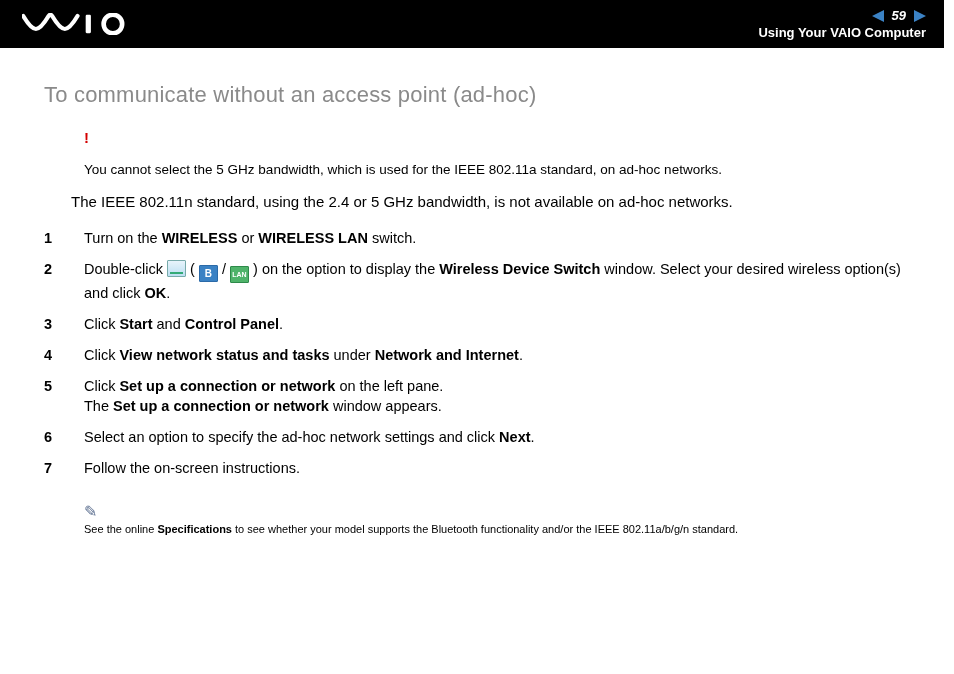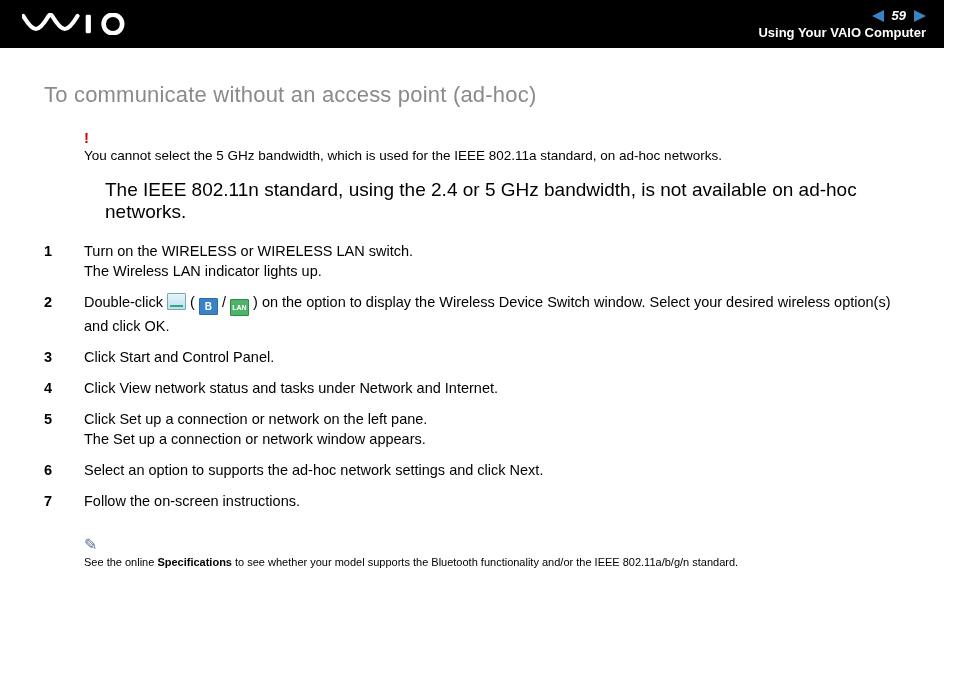--- a/index.html
+++ b/index.html
@@ -8,27 +8,27 @@
   .logo svg{display:block}
   .hdr-right{text-align:right;font-size:12px}
   .pager{display:flex;align-items:center;justify-content:flex-end;gap:8px;font-weight:bold;font-style:italic;font-size:13px}
   .tri-left{width:0;height:0;border-top:6px solid transparent;border-bottom:6px solid transparent;border-right:12px solid #3b82c4;cursor:pointer}
   .tri-right{width:0;height:0;border-top:6px solid transparent;border-bottom:6px solid transparent;border-left:12px solid #3b82c4;cursor:pointer}
   .hdr-sub{font-weight:bold;font-size:13px;margin-top:2px}
   .content{padding:34px 30px 0 44px}
   h1{font-weight:400;font-size:22px;color:#8a8a8a;margin:0 0 22px 0;letter-spacing:.2px}
   .note-block{margin-left:40px;margin-bottom:14px}
   .excl{color:#d40000;font-weight:bold;font-size:15px;line-height:1}
-  .note-text{font-size:13.5px;line-height:1.35;margin-top:2px}
-  .info-text{font-size:19px;margin-left:61px;margin-bottom:18px}
+  .note-text{font-size:13.5px;line-height:1.35;margin-top:16px}
+  .info-text{font-size:15px;margin-left:27px;margin-bottom:18px}
   ol.steps{list-style:none;padding:0;margin:0}
   ol.steps>li{display:flex;align-items:flex-start;margin-bottom:11px;font-size:14.5px;line-height:1.38}
   .step-num{font-weight:bold;width:40px;flex:0 0 40px}
   .step-body{flex:1}
-  .step-body b{font-weight:normal}
+  .step-body b{font-weight:bold}
   .ico{display:inline-block;width:17px;height:15px;vertical-align:-3px;border:1px solid #8aa;background:#cfe8f5;position:relative;border-radius:1px}
   .ico.net{background:linear-gradient(#e8f4fb,#bcdff2);border-color:#7aa}
   .ico.net::after{content:"";position:absolute;left:2px;right:2px;bottom:2px;height:2px;background:#3a7}
   .ico.b{background:#3b82c4;border-color:#2b6aa8;color:#fff;font-weight:bold;font-size:10px;text-align:center;line-height:15px}
   .ico.lan{background:#4fb36a;border-color:#2e8a4a;color:#fff;font-size:7px;text-align:center;line-height:15px;font-weight:bold}
   .tip-block{margin-left:40px;margin-top:24px}
   .pencil{color:#5b6e8f;font-size:16px}
   .tip-text{font-size:11px;margin-top:2px}
 </style>
 </head>
@@ -61,21 +61,20 @@
       <div class="note-text">You cannot select the 5 GHz bandwidth, which is used for the IEEE 802.11a standard, on ad-hoc networks.</div>
     </div>
 
     <div class="info-text">The IEEE 802.11n standard, using the 2.4 or 5 GHz bandwidth, is not available on ad-hoc networks.</div>
 
     <ol class="steps">
       <li>
         <span class="step-num">1</span>
         <span class="step-body">
           <span>Turn on the </span><b>WIRELESS</b><span> or </span><b>WIRELESS LAN</b><span> switch.</span><br>
-          <span>The Wireless LAN indicator lights up.</span>
         </span>
       </li>
       <li>
         <span class="step-num">2</span>
         <span class="step-body">
           <span>Double-click </span>
           <span class="ico net"></span>
           (&nbsp;<span class="ico b">B</span>&nbsp;/&nbsp;<span class="ico lan">LAN</span>&nbsp;)
           <span> on the option to display the </span><b>Wireless Device Switch</b><span> window. Select your desired wireless option(s) and click </span><b>OK</b><span>.</span>
         </span>
@@ -95,21 +94,21 @@
       <li>
         <span class="step-num">5</span>
         <span class="step-body">
           <span>Click </span><b>Set up a connection or network</b><span> on the left pane.</span><br>
           <span>The </span><b>Set up a connection or network</b><span> window appears.</span>
         </span>
       </li>
       <li>
         <span class="step-num">6</span>
         <span class="step-body">
-          <span>Select an option to supports the ad-hoc network settings and click </span><b>Next</b><span>.</span>
+          <span>Select an option to specify the ad-hoc network settings and click </span><b>Next</b><span>.</span>
         </span>
       </li>
       <li>
         <span class="step-num">7</span>
         <span class="step-body">Follow the on-screen instructions.</span>
       </li>
     </ol>
 
     <div class="tip-block">
       <div class="pencil">✎</div>

